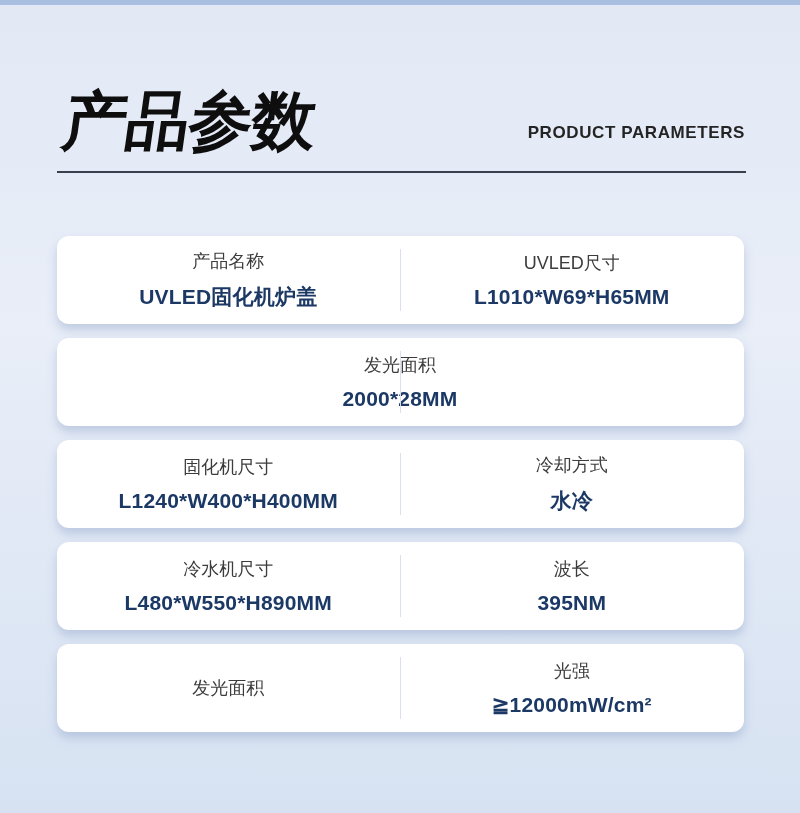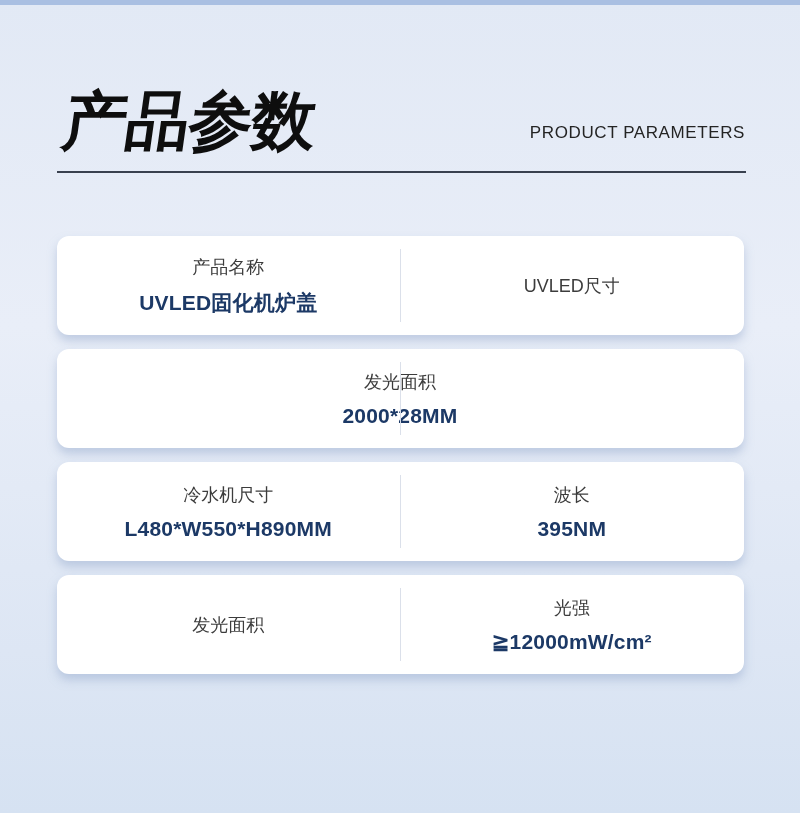--- a/index.html
+++ b/index.html
@@ -36,36 +36,37 @@
     transform-origin: 0 100%;
     padding-bottom: 6px;
     white-space: nowrap;
   }
   .subtitle {
     font-size: 17px;
     color: #242424;
     letter-spacing: 0.6px;
     padding-bottom: 16px;
     white-space: nowrap;
+    font-weight: bold;
   }
   .rule {
     height: 2px;
     background: #39414f;
     margin: 12px 54px 0 57px;
   }
   .cards {
     width: 687px;
     margin: 63px auto 0;
     display: flex;
     flex-direction: column;
     gap: 14px;
   }
   .card {
     position: relative;
-    height: 99px;
+    height: 88px;
     background: #ffffff;
     border-radius: 12px;
     box-shadow: 0 6px 10px rgba(152, 172, 206, 0.5);
     display: flex;
   }
   .cell {
     flex: 1 1 50%;
     display: flex;
     flex-direction: column;
     align-items: center;
@@ -105,31 +106,43 @@
 
 <div class="cards" id="cards">
   <div class="card">
     <div class="cell">
       <div class="label">产品名称</div>
       <div class="value">UVLED固化机炉盖</div>
     </div>
     <div class="vdiv"></div>
     <div class="cell">
       <div class="label">UVLED尺寸</div>
+      <div class="value">L1010*W69*H65MM</div>
     </div>
   </div>
 
   <div class="card">
     <div class="vdiv"></div>
     <div class="cell">
       <div class="label">发光面积</div>
       <div class="value">2000*28MM</div>
     </div>
   </div>
 
+  <div class="card">
+    <div class="cell">
+      <div class="label">固化机尺寸</div>
+      <div class="value">L1240*W400*H400MM</div>
+    </div>
+    <div class="vdiv"></div>
+    <div class="cell">
+      <div class="label">冷却方式</div>
+      <div class="value">水冷</div>
+    </div>
+  </div>
 
   <div class="card">
     <div class="cell">
       <div class="label">冷水机尺寸</div>
       <div class="value">L480*W550*H890MM</div>
     </div>
     <div class="vdiv"></div>
     <div class="cell">
       <div class="label">波长</div>
       <div class="value">395NM</div>

